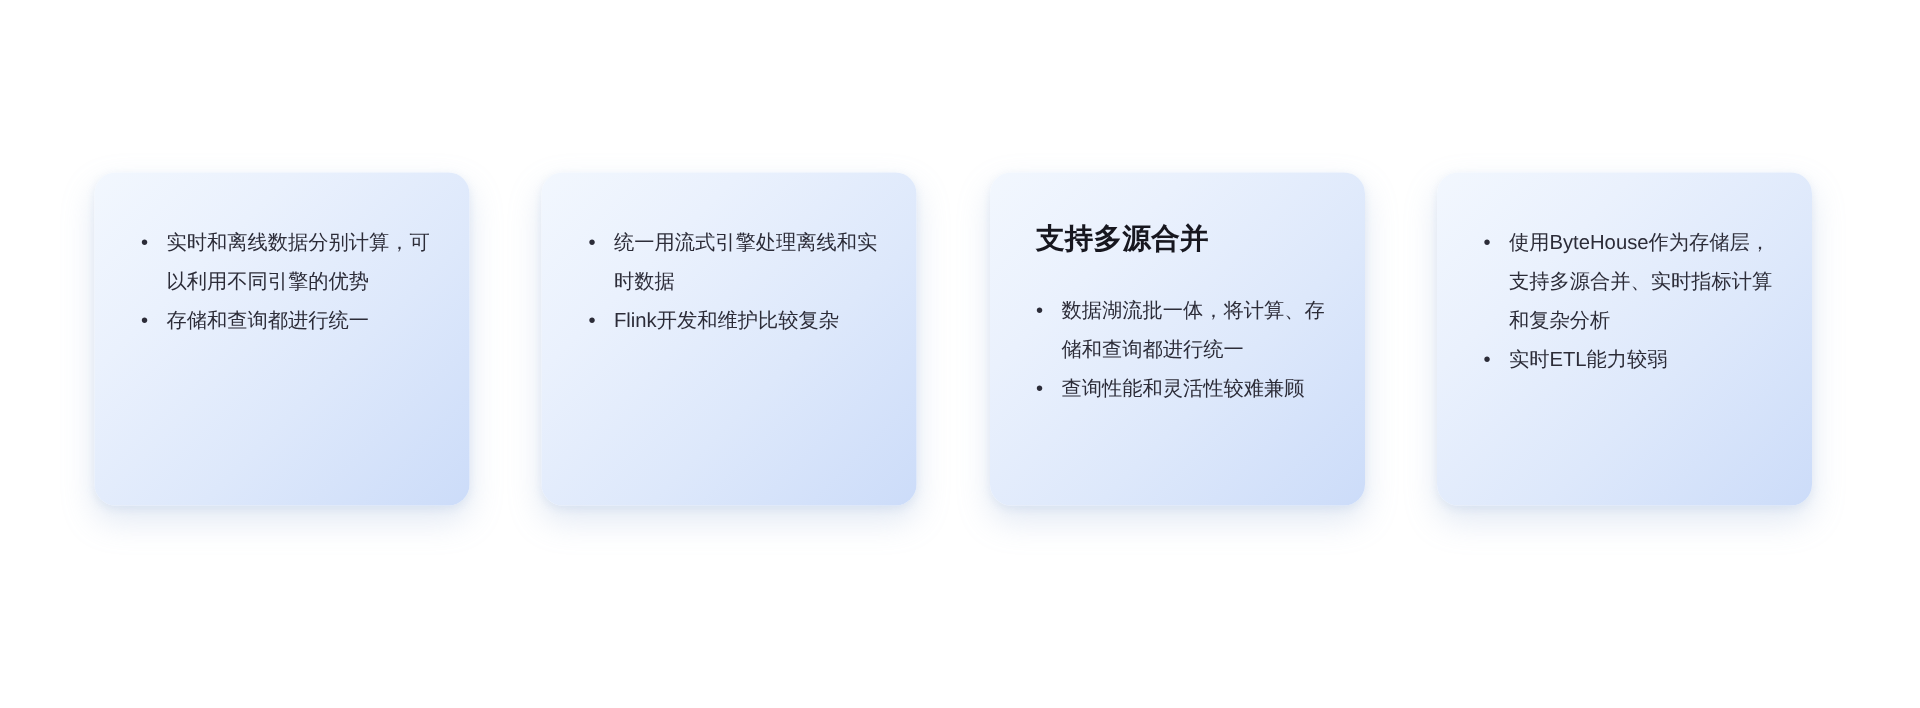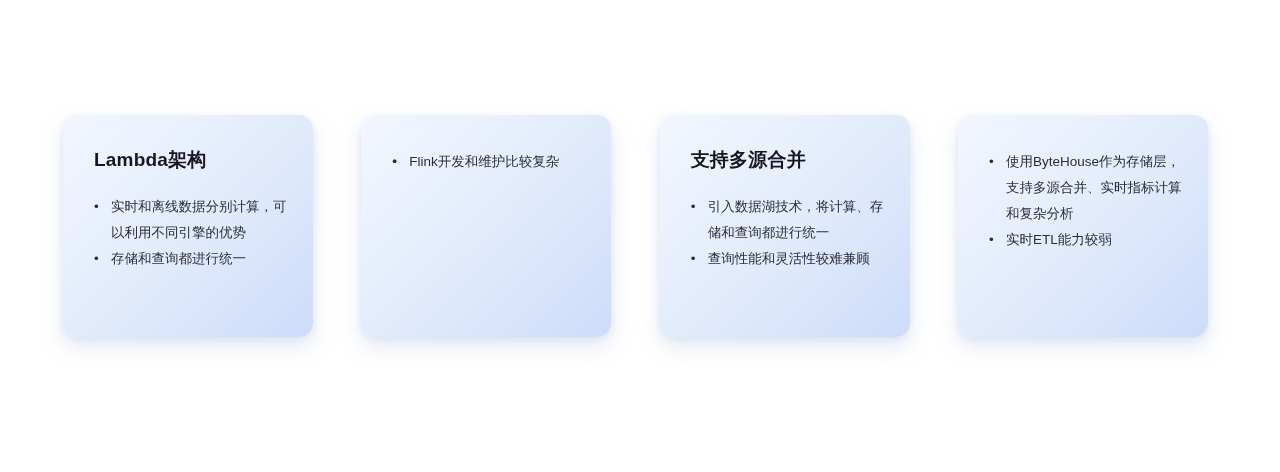--- a/index.html
+++ b/index.html
@@ -86,51 +86,51 @@
   }
 </style>
 </head>
 <body>
 
 <div id="slide">
 
   <div id="card-row">
 
     <div class="card">
-      <div class="card-title">Lambda架构</div>
       <ul class="bullet-list">
         <li class="bullet-item">
           <span class="bullet-dot">•</span>
           <span>实时和离线数据分别计算，可以利用不同引擎的优势</span>
         </li>
         <li class="bullet-item">
           <span class="bullet-dot">•</span>
           <span>存储和查询都进行统一</span>
         </li>
       </ul>
     </div>
 
     <div class="card">
       <ul class="bullet-list">
         <li class="bullet-item">
           <span class="bullet-dot">•</span>
+          <span>统一用流式引擎处理离线和实时数据</span>
         </li>
         <li class="bullet-item">
           <span class="bullet-dot">•</span>
           <span>Flink开发和维护比较复杂</span>
         </li>
       </ul>
     </div>
 
     <div class="card">
       <div class="card-title">支持多源合并</div>
       <ul class="bullet-list">
         <li class="bullet-item">
           <span class="bullet-dot">•</span>
-          <span>引入数据湖技术，将计算、存储和查询都进行统一</span>
+          <span>数据湖流批一体，将计算、存储和查询都进行统一</span>
         </li>
         <li class="bullet-item">
           <span class="bullet-dot">•</span>
           <span>查询性能和灵活性较难兼顾</span>
         </li>
       </ul>
     </div>
 
     <div class="card">
       <ul class="bullet-list">

